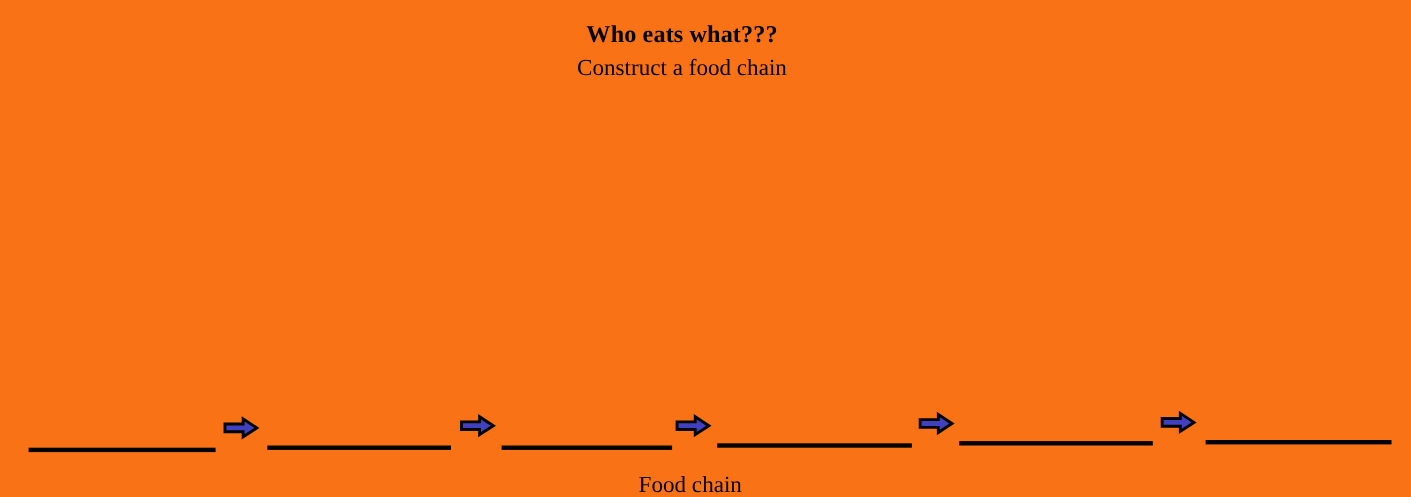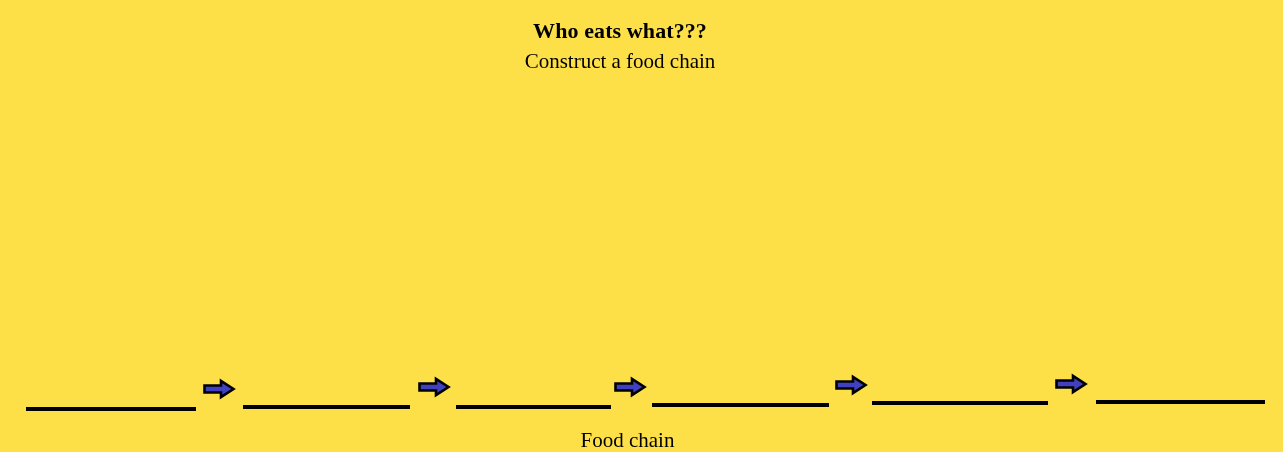--- a/index.html
+++ b/index.html
@@ -9,21 +9,21 @@
     background: #ffffff;
   }
   body {
     font-family: "Liberation Serif", "DejaVu Serif", serif;
     color: #000000;
   }
   #worksheet {
     position: relative;
     width: 1283px;
     height: 452px;
-    background: #fde047;
+    background: #f97316;
     overflow: hidden;
   }
 
   
   .heading {
     position: absolute;
     left: 0;
     top: 16px;
     width: 1240px;
     text-align: center;

